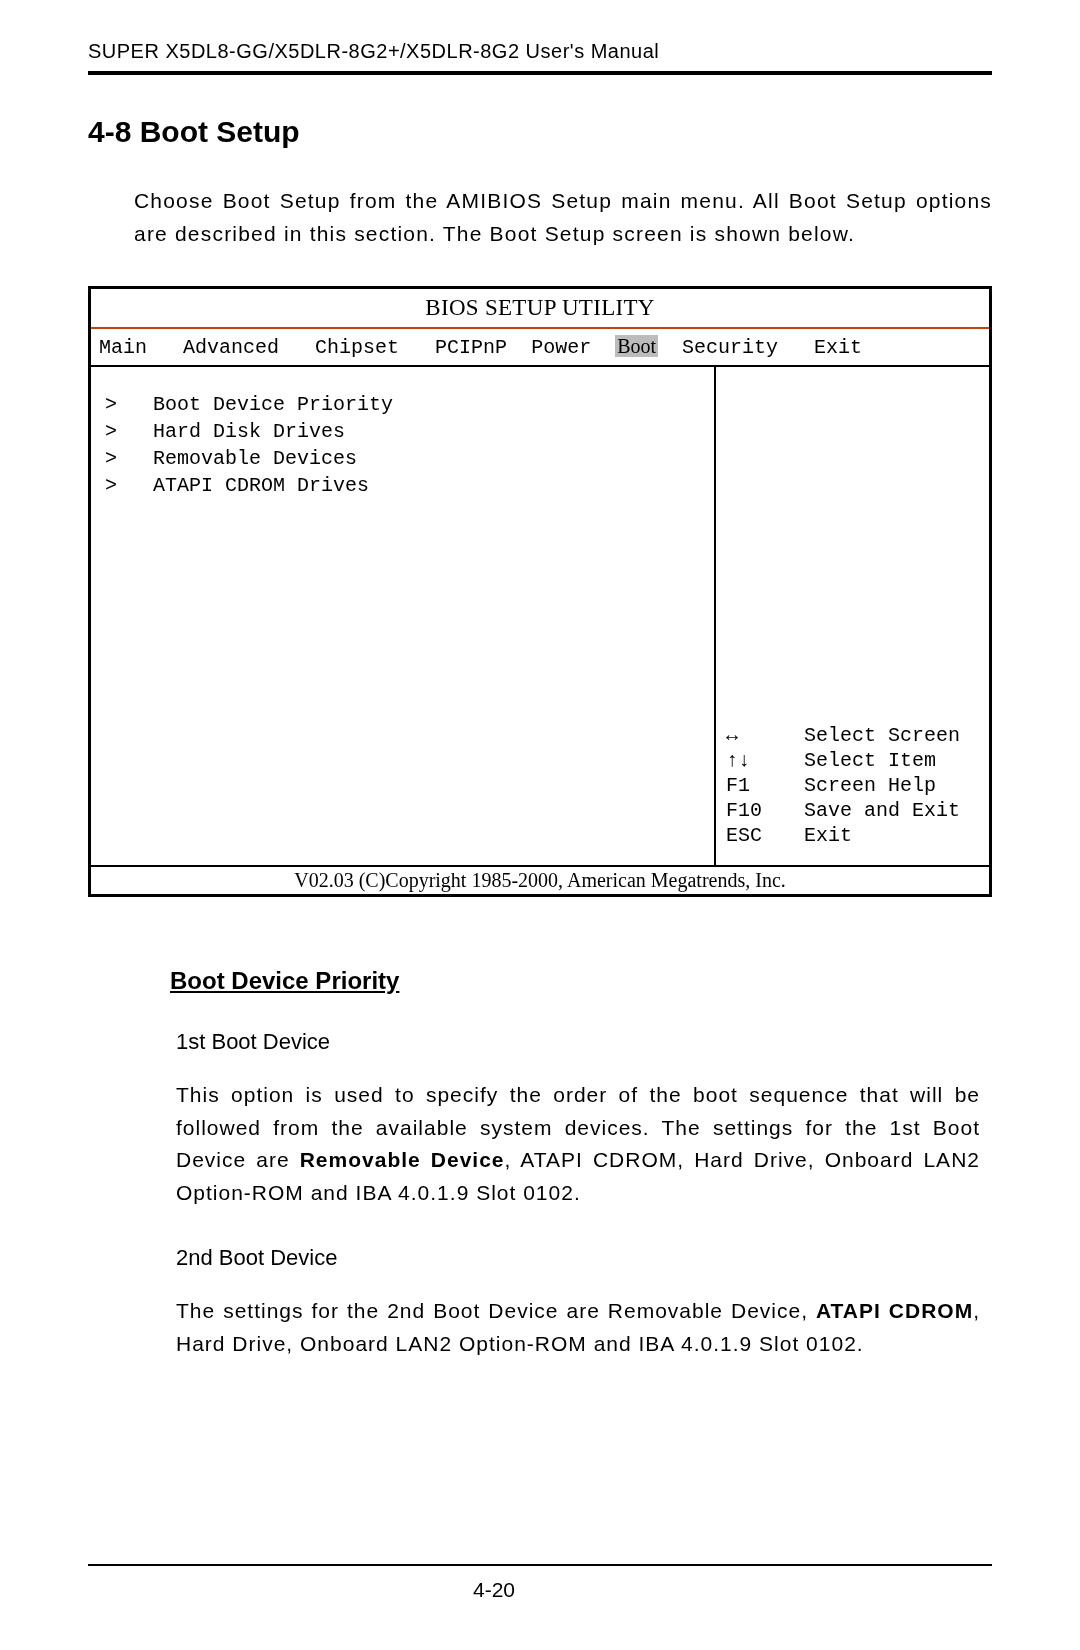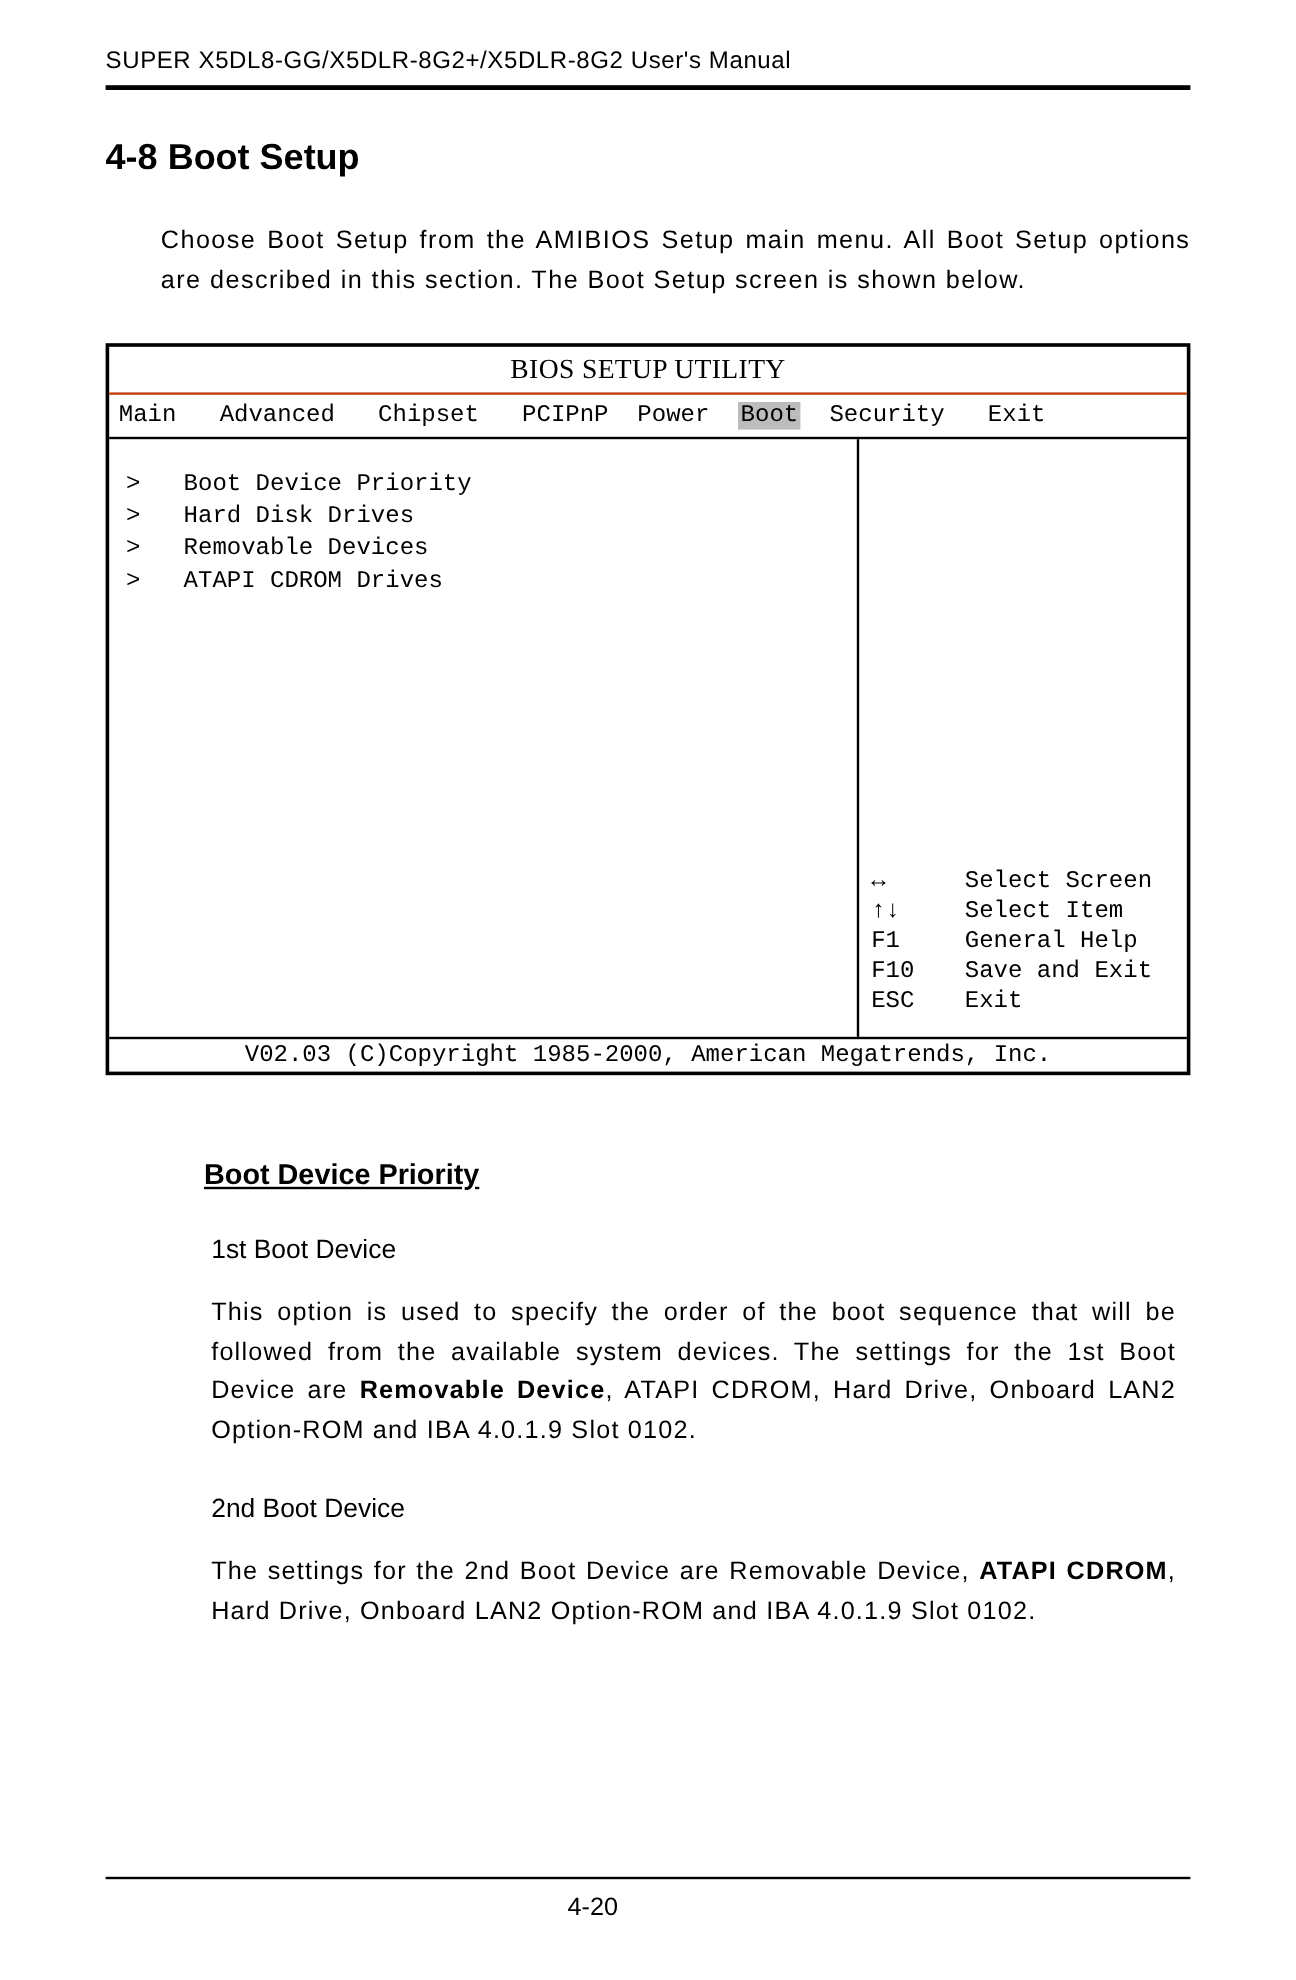--- a/index.html
+++ b/index.html
@@ -51,20 +51,21 @@
     .bios-menu-bar {
       font-family: "Courier New", monospace;
       font-size: 20px;
       padding: 6px 8px;
       border-bottom: 2px solid #000;
       white-space: pre;
     }
     .bios-menu-bar span.active {
       background: #bcbcbc;
       padding: 0 2px;
+      font-family: Liberation Serif, serif;
     }
     .bios-body {
       display: flex;
       position: relative;
       height: 498px;
     }
     .bios-left {
       flex: 1;
       padding: 26px 14px 10px 14px;
       font-family: "Courier New", monospace;
@@ -91,21 +92,21 @@
       font-size: 20px;
     }
     .bios-help .hr {
       display: flex;
       margin-bottom: 2px;
     }
     .bios-help .hk {
       width: 78px;
     }
     .bios-footer {
-      font-family: Liberation Mono, monospace;
+      font-family: Liberation Serif, serif;
       font-size: 20px;
       text-align: center;
       border-top: 2px solid #000;
       padding: 2px 0;
     }
     .subsection-heading {
       font-size: 24px;
       font-weight: bold;
       text-decoration: underline;
       margin-left: 82px;
@@ -183,21 +184,21 @@
         <div class="hr">
           <span class="hk">↔</span>
           <span>Select Screen</span>
         </div>
         <div class="hr">
           <span class="hk">↑↓</span>
           <span>Select Item</span>
         </div>
         <div class="hr">
           <span class="hk">F1</span>
-          <span>General Help</span>
+          <span>Screen Help</span>
         </div>
         <div class="hr">
           <span class="hk">F10</span>
           <span>Save and Exit</span>
         </div>
         <div class="hr">
           <span class="hk">ESC</span>
           <span>Exit</span>
         </div>
       </div>

